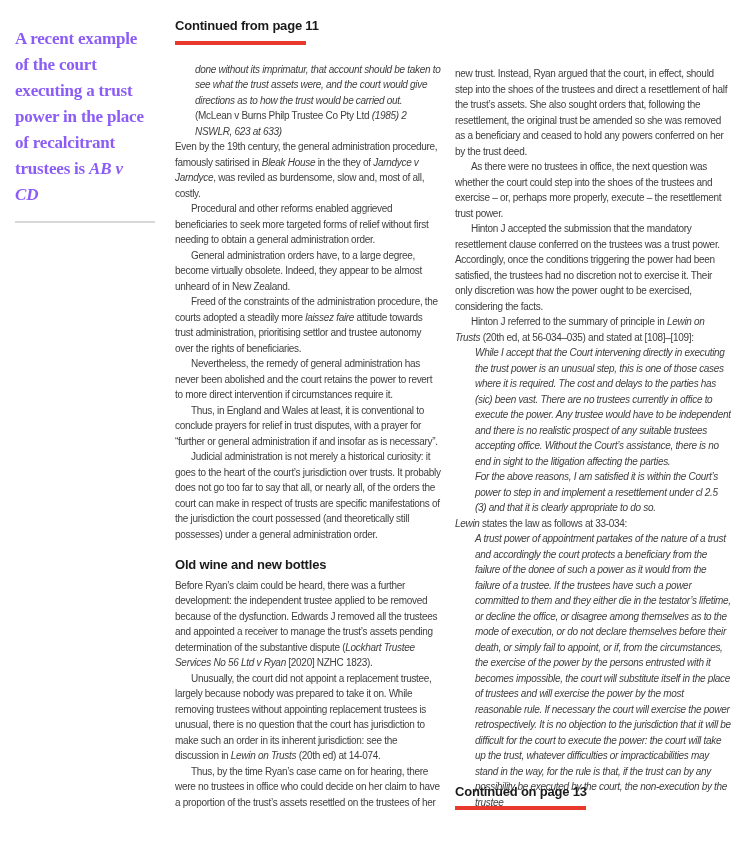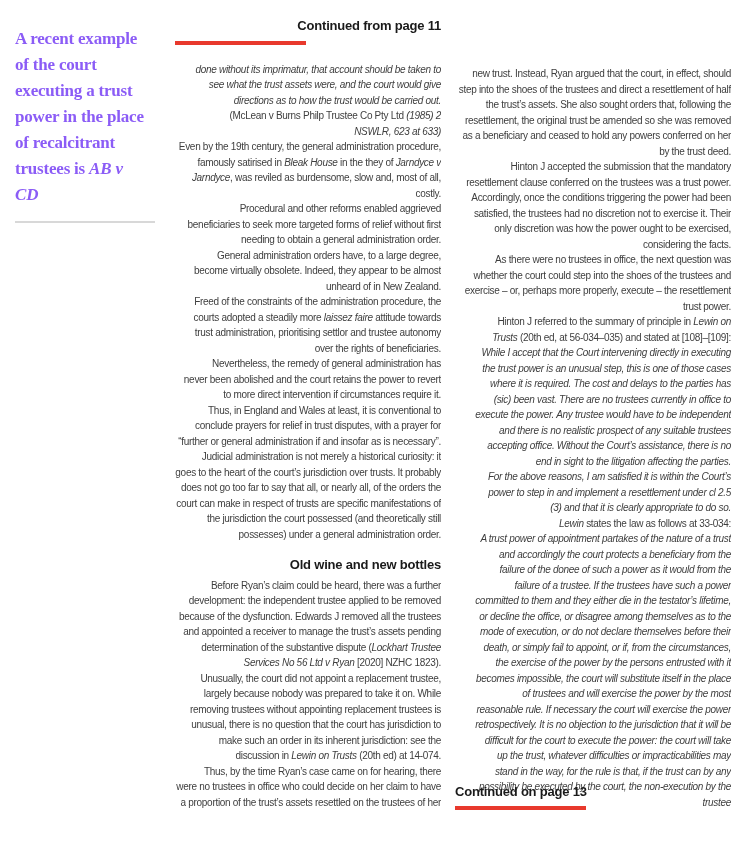--- a/index.html
+++ b/index.html
@@ -32,21 +32,20 @@
     background: #d8d8d8;
   }
 
   
   .col {
     position: absolute; top: 18px;
     font-size: 10px;
     line-height: 15.5px;
     letter-spacing: -0.3px;
     overflow: hidden;
-    text-align: right;
   }
   .col-middle { left: 175px; width: 266px; height: 832px; }
   .col-right  { left: 455px; width: 276px; height: 792px; margin-top: 48px; }
 
   .continued {
     font-weight: 700;
     font-size: 13px;
     letter-spacing: -0.2px;
     color: #1a1a1a;
   }
@@ -98,22 +97,22 @@
         <h3 class="subheading">Old wine and new bottles</h3>
         <p class="para"><span>Before Ryan’s claim could be heard, there was a further development: the independent trustee applied to be removed because of the dysfunction. Edwards J removed all the trustees and appointed a receiver to manage the trust’s assets pending determination of the substantive dispute (</span><span class="it">Lockhart Trustee Services No 56 Ltd v Ryan</span><span> [2020] NZHC 1823).</span></p>
         <p class="para indent"><span>Unusually, the court did not appoint a replacement trustee, largely because nobody was prepared to take it on. While removing trustees without appointing replacement trustees is unusual, there is no question that the court has jurisdiction to make such an order in its inherent jurisdiction: see the discussion in </span><span class="it">Lewin on Trusts</span><span> (20th ed) at 14-074.</span></p>
         <p class="para indent"><span>Thus, by the time Ryan’s case came on for hearing, there were no trustees in office who could decide on her claim to have a proportion of the trust’s assets resettled on the trustees of her</span></p>
       </div>
   </div>
 
   <div class="col col-right">
     <div id="right-blocks">
         <p class="para"><span>new trust. Instead, Ryan argued that the court, in effect, should step into the shoes of the trustees and direct a resettlement of half the trust’s assets. She also sought orders that, following the resettlement, the original trust be amended so she was removed as a beneficiary and ceased to hold any powers conferred on her by the trust deed.</span></p>
+        <p class="para indent"><span>As there were no trustees in office, the next question was whether the court could step into the shoes of the trustees and exercise – or, perhaps more properly, execute – the resettlement trust power.</span></p>
         <p class="para indent"><span>Hinton J accepted the submission that the mandatory resettlement clause conferred on the trustees was a trust power. Accordingly, once the conditions triggering the power had been satisfied, the trustees had no discretion not to exercise it. Their only discretion was how the power ought to be exercised, considering the facts.</span></p>
-        <p class="para indent"><span>As there were no trustees in office, the next question was whether the court could step into the shoes of the trustees and exercise – or, perhaps more properly, execute – the resettlement trust power.</span></p>
         <p class="para indent"><span>Hinton J referred to the summary of principle in </span><span class="it">Lewin on Trusts</span><span> (20th ed, at 56-034–035) and stated at [108]–[109]:</span></p>
         <p class="quote"><span class="it">While I accept that the Court intervening directly in executing the trust power is an unusual step, this is one of those cases where it is required. The cost and delays to the parties has (sic) been vast. There are no trustees currently in office to execute the power. Any trustee would have to be independent and there is no realistic prospect of any suitable trustees accepting office. Without the Court’s assistance, there is no end in sight to the litigation affecting the parties.</span></p>
         <p class="quote"><span class="it">For the above reasons, I am satisfied it is within the Court’s power to step in and implement a resettlement under cl 2.5 (3) and that it is clearly appropriate to do so.</span></p>
         <p class="para"><span class="it">Lewin</span><span> states the law as follows at 33-034:</span></p>
         <p class="quote"><span class="it">A trust power of appointment partakes of the nature of a trust and accordingly the court protects a beneficiary from the failure of the donee of such a power as it would from the failure of a trustee. If the trustees have such a power committed to them and they either die in the testator’s lifetime, or decline the office, or disagree among themselves as to the mode of execution, or do not declare themselves before their death, or simply fail to appoint, or if, from the circumstances, the exercise of the power by the persons entrusted with it becomes impossible, the court will substitute itself in the place of trustees and will exercise the power by the most reasonable rule. If necessary the court will exercise the power retrospectively. It is no objection to the jurisdiction that it will be difficult for the court to execute the power: the court will take up the trust, whatever difficulties or impracticabilities may stand in the way, for the rule is that, if the trust can by any possibility be executed by the court, the non-execution by the trustee</span></p>
       </div>
   </div>
 
   <div class="footer">
     <div class="continued">Continued on page 13</div>

